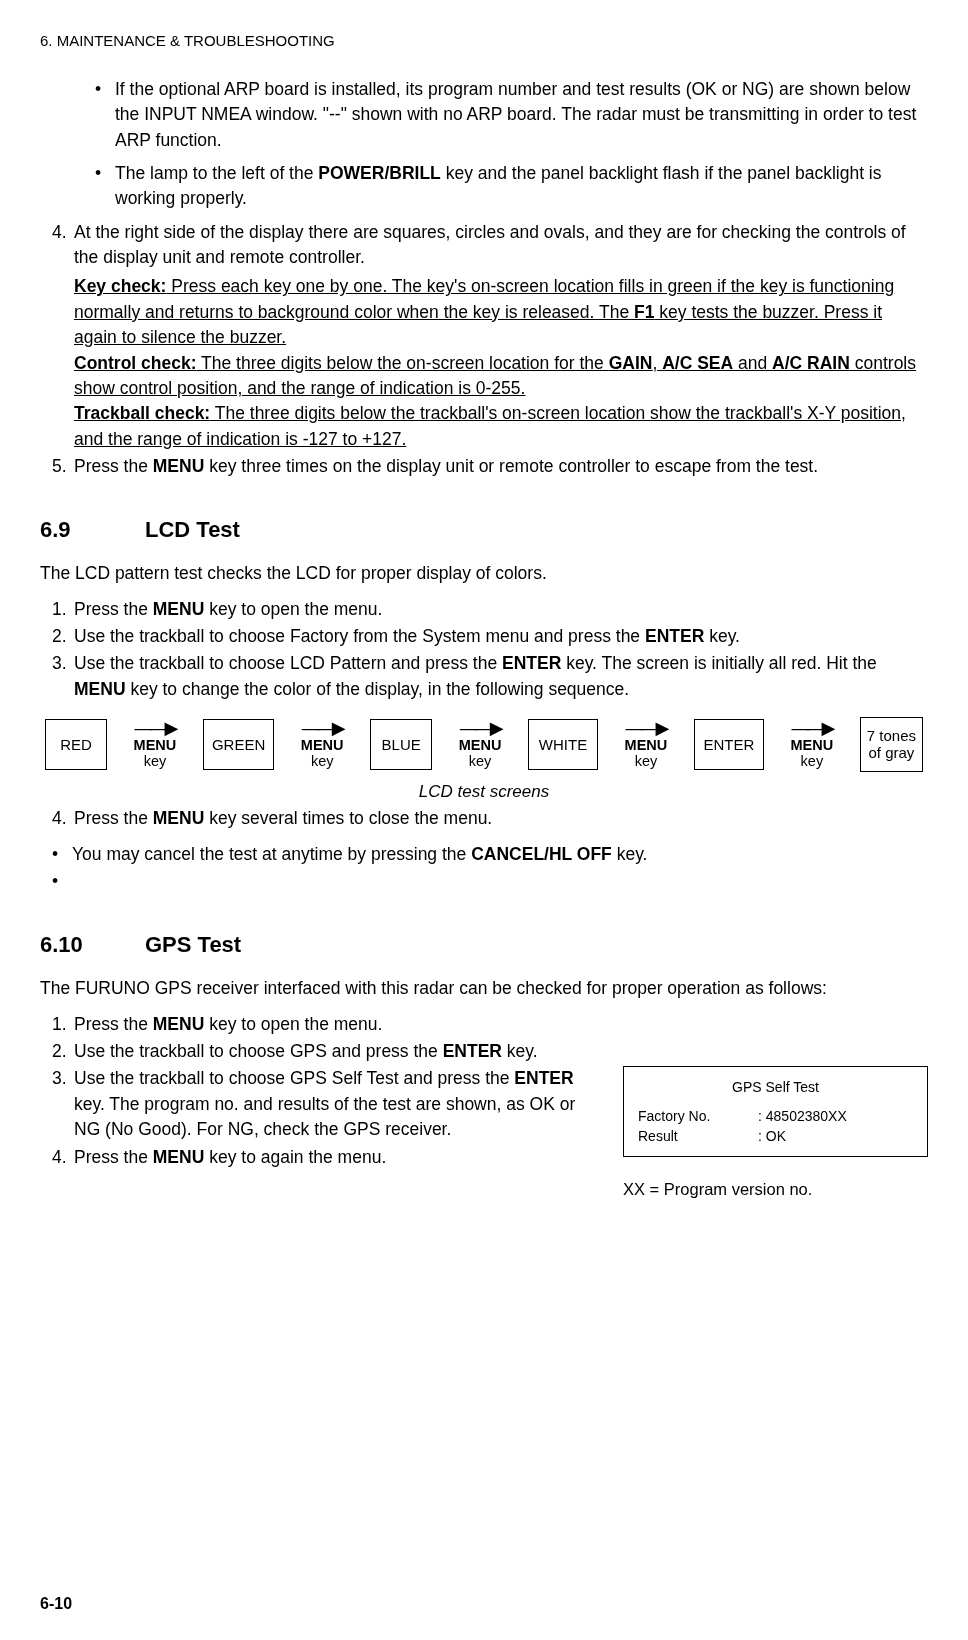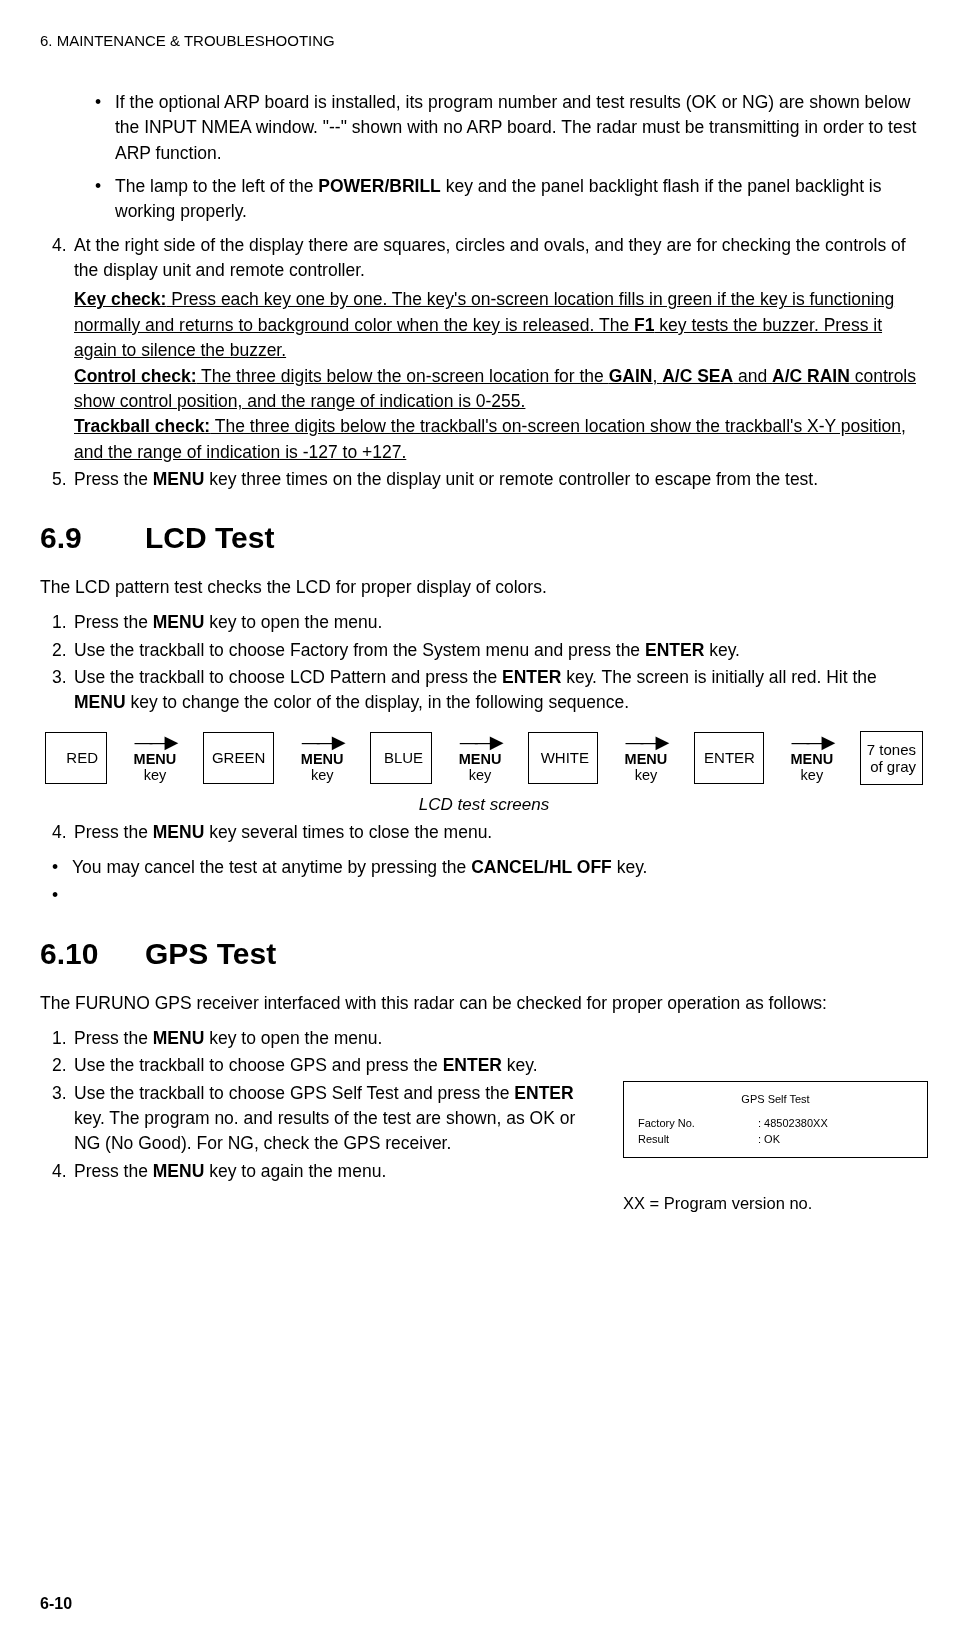--- a/index.html
+++ b/index.html
@@ -7,21 +7,21 @@
       font-family: Arial, Helvetica, sans-serif;
       width: 968px;
       height: 1640px;
       padding: 30px 40px;
       font-size: 17.5px;
       line-height: 1.45;
       color: #000;
     }
     .header {
       font-size: 15px;
-      margin-bottom: 38px;
+      margin-bottom: 25px;
     }
     .bullet-list {
       margin-left: 55px;
       margin-bottom: 8px;
     }
     .bullet-item {
       display: flex;
       margin-bottom: 8px;
     }
     .bullet-mark {
@@ -40,43 +40,43 @@
       flex-shrink: 0;
     }
     .numbered-content {
       flex: 1;
     }
     .indented-para {
       margin-top: 4px;
       text-decoration: underline;
     }
     h2 {
-      font-size: 30px;
+      font-size: 22px;
       font-weight: bold;
-      margin-top: 24px;
+      margin-top: 35px;
       margin-bottom: 15px;
     }
     .section-num {
       display: inline-block;
       width: 105px;
     }
     .body-para {
       margin-bottom: 10px;
     }
     .diagram {
       display: flex;
       align-items: center;
       justify-content: space-between;
       margin: 15px 5px 8px 5px;
       font-size: 14px;
     }
     .box {
       border: 1.5px solid #000;
       padding: 14px 8px;
-      text-align: right;
+      text-align: center;
       min-width: 62px;
       font-size: 15px;
     }
     .box-wide {
       min-width: 70px;
     }
     .box-gray {
       min-width: 62px;
       line-height: 1.15;
       padding: 9px 6px;
@@ -106,21 +106,21 @@
       font-size: 17px;
     }
     .simple-bullet {
       display: flex;
       margin-left: 12px;
       margin-bottom: 2px;
     }
     .gps-box {
       border: 1.5px solid #000;
       padding: 10px 14px;
-      font-size: 11px;
+      font-size: 14px;
       width: 305px;
       float: right;
       margin-left: 28px;
     }
     .gps-title {
       text-align: center;
       margin-bottom: 8px;
     }
     .gps-row {
       display: flex;

